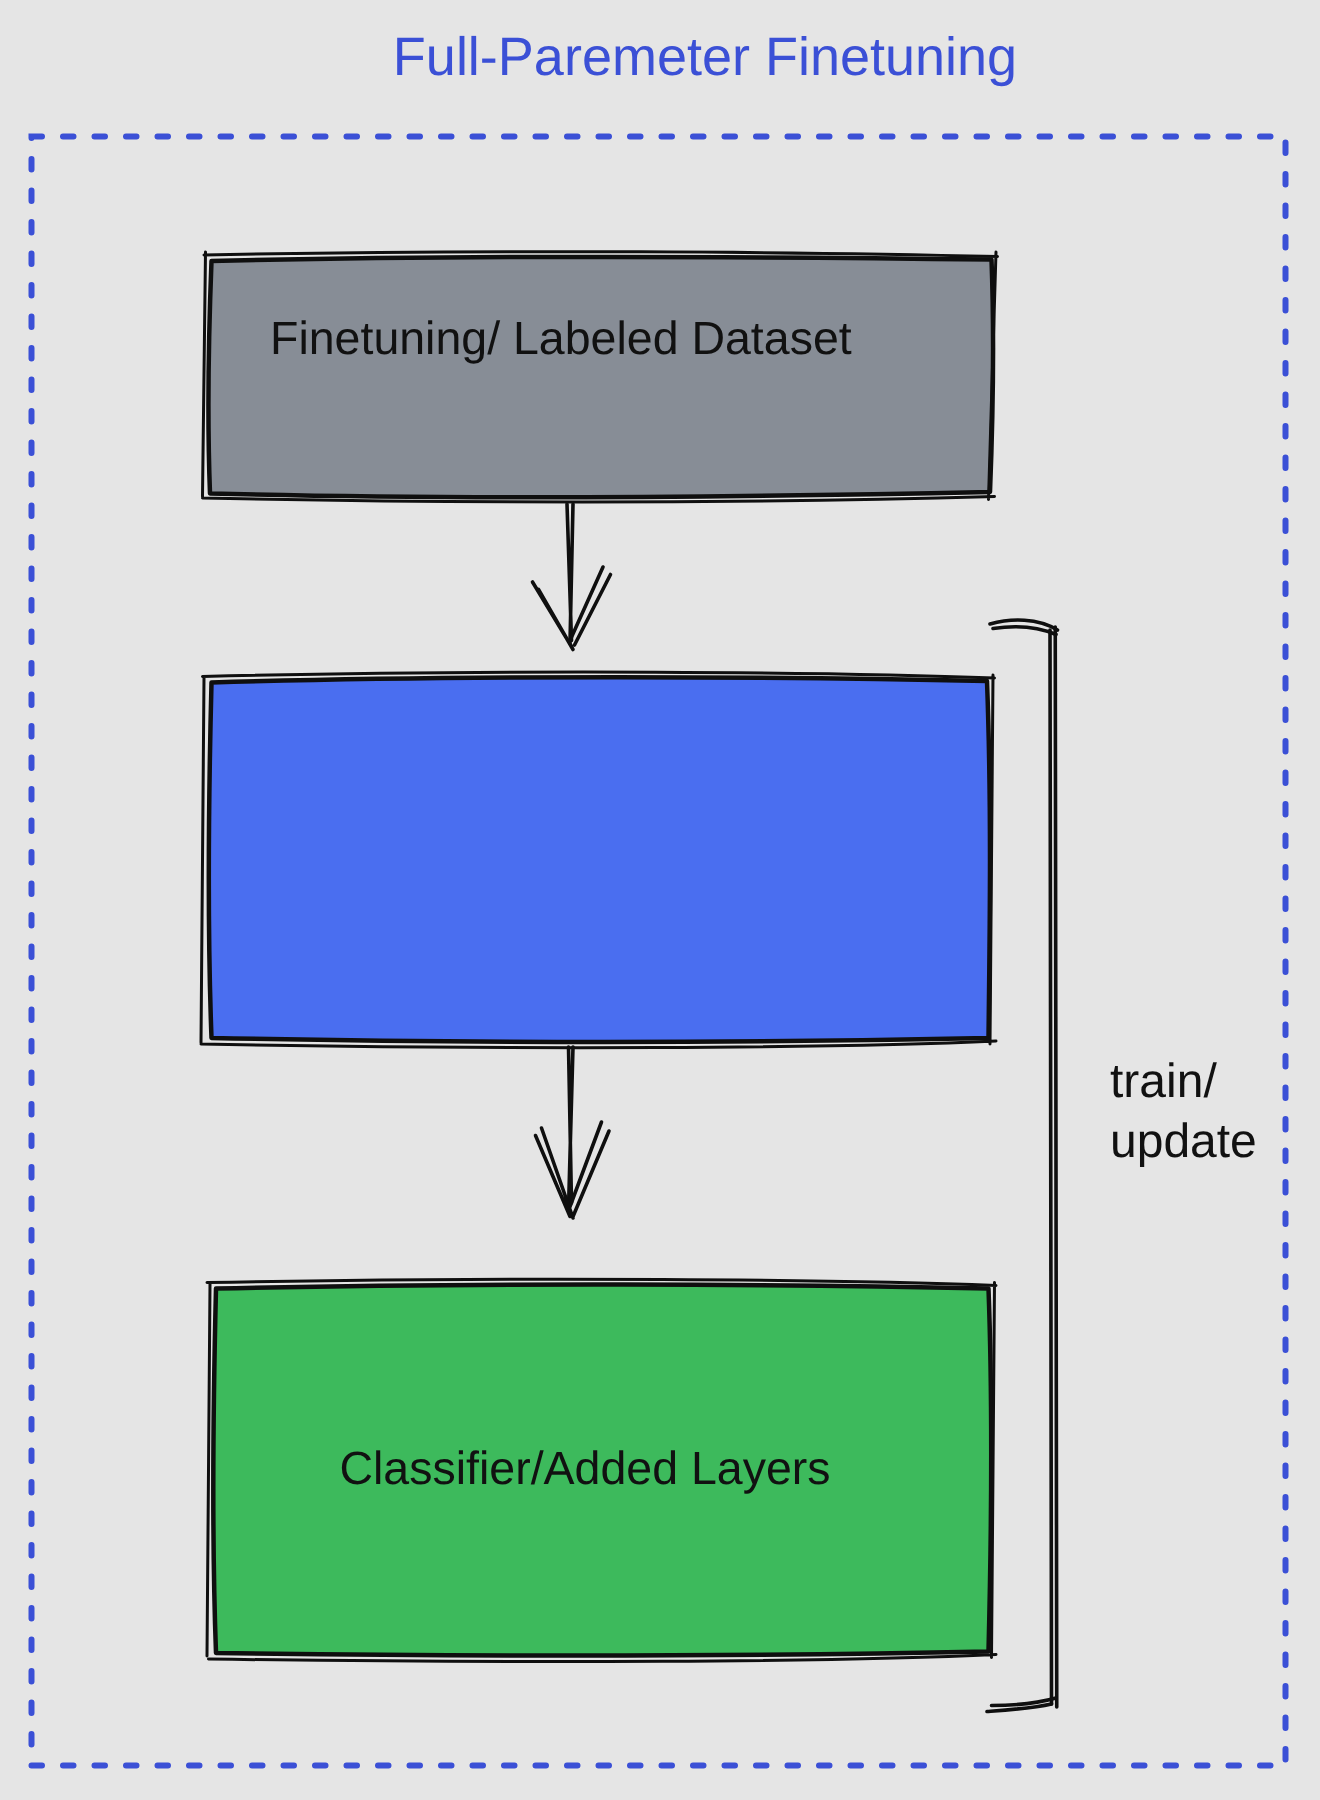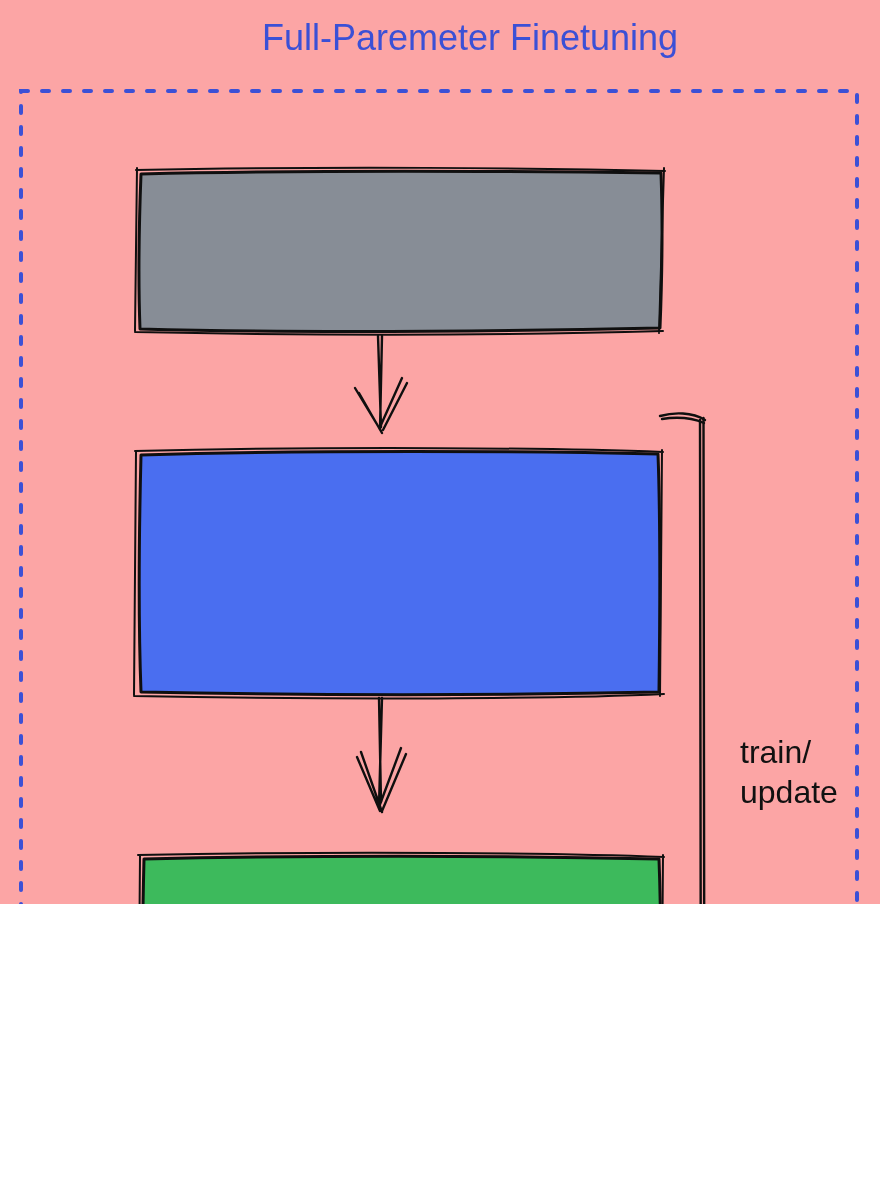--- a/index.html
+++ b/index.html
@@ -4,22 +4,22 @@
 <style>
   html, body {
     margin: 0;
     padding: 0;
     background: #ffffff;
     font-family: "Liberation Sans", sans-serif;
   }
   .canvas {
     position: relative;
     width: 880px;
-    height: 904px;
-    background: #fca5a5;
+    height: 1200px;
+    background: #e5e5e5;
     overflow: hidden;
   }
   .title {
     position: absolute;
     top: 16px;
     left: 30px;
     width: 880px;
     text-align: center;
     font-size: 36px;
     line-height: 44px;
@@ -56,21 +56,20 @@
     width: 520px;
     text-align: center;
   }
   .bracket-label {
     position: absolute;
     top: 700px;
     left: 740px;
     color: #111111;
     font-size: 32px;
     line-height: 40px;
-    margin-top: 32px;
   }
 </style>
 </head>
 <body>
 
 <div class="canvas">
 
   <div class="title">Full-Paremeter Finetuning</div>
 
   <svg class="sketch-layer" viewBox="0 0 880 1200" xmlns="http://www.w3.org/2000/svg">
@@ -102,21 +101,23 @@
       <path d="M138 855 C 350 851, 560 853, 664 857 M139 1106 C 350 1109, 560 1108, 664 1103 M140 856 L138 1104 M663 855 L661 1105" fill="none" stroke="#0f0f0f" stroke-width="2" stroke-linecap="round"></path>
     </g>
 
     <g fill="none" stroke="#0f0f0f" stroke-width="2.4" stroke-linecap="round">
       <path d="M700 420 L701 1136 M703.5 418 L704.5 1138"></path>
       <path d="M705 420 C 692 412, 674 412, 660 416 M704 423 C 690 417, 675 417, 662 419"></path>
       <path d="M701 1136 C 688 1139, 672 1140, 658 1141 M704 1132 C 690 1136, 674 1137, 661 1137"></path>
     </g>
   </svg>
 
+  <div class="box-label label-dataset">Finetuning/ Labeled Dataset</div>
 
 
+  <div class="box-label label-classifier">Classifier/Added Layers</div>
 
   <div class="bracket-label">
     <div>train/</div>
     <div>update</div>
   </div>
 
 </div>
 
 </body></html>

